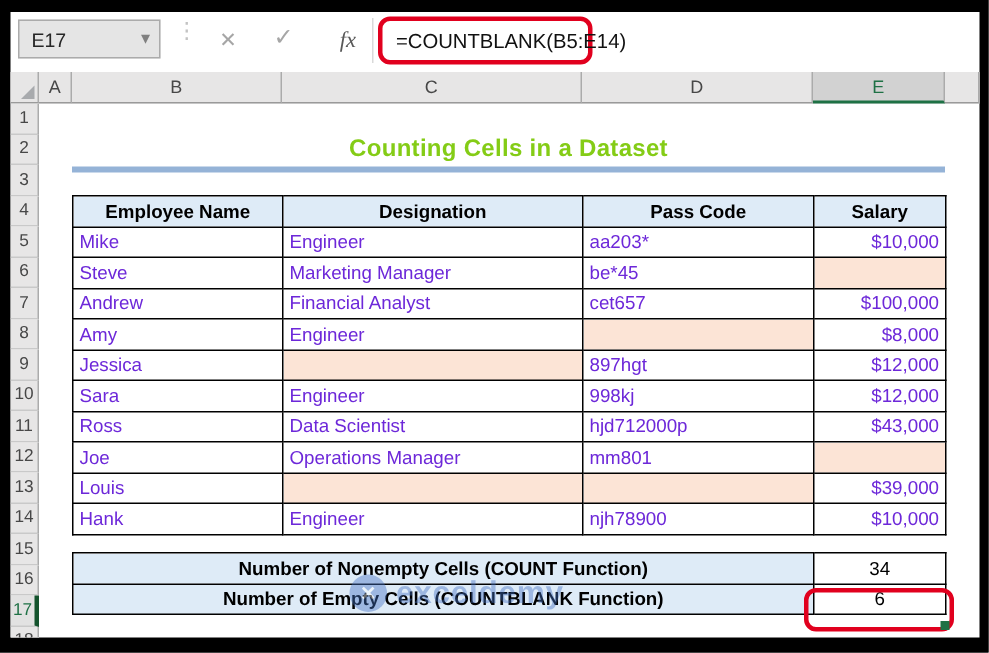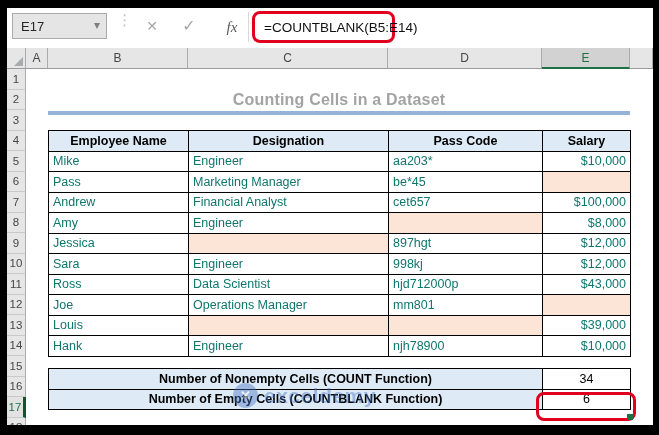--- a/index.html
+++ b/index.html
@@ -31,29 +31,29 @@
     border-bottom:1px solid #9a9a9a;box-sizing:border-box;display:flex;align-items:center;justify-content:center;
     font-size:12px;color:#474747;}
   .colhdr.sel{background:#D2D2D2;border-bottom:2.5px solid #1E7145;color:#1E7145;}
   #row-gutter{position:absolute;left:7px;top:69px;width:19px;height:356px;overflow:hidden;}
   .rowhdr{height:20.5px;box-sizing:border-box;background:#E7E6E6;border-right:1px solid #ababab;
     border-bottom:1px solid #c9c9c9;display:flex;align-items:center;justify-content:center;
     font-size:11.5px;color:#474747;}
   .rowhdr.sel{color:#1E7145;border-right:3px solid #14532d;background:#E2E2E2;}
   
   #title-cell{position:absolute;left:48px;top:89px;width:582px;height:21px;line-height:21px;text-align:center;
-    font-size:16px;font-weight:700;color:#a3a3a3;letter-spacing:.2px;}
+    font-size:16px;font-weight:700;color:#84cc16;letter-spacing:.2px;}
   #title-underline{position:absolute;left:48px;top:111px;width:582px;height:3.5px;background:#95B3D7;}
   table{border-collapse:collapse;table-layout:fixed;}
   #main-table{position:absolute;left:48px;top:130px;}
   #summary-table{position:absolute;left:48px;top:368px;}
   #main-table th,#main-table td,#summary-table td{border:1.5px solid #000;height:20.5px;padding:0 4px;
     box-sizing:border-box;font-size:12.5px;white-space:nowrap;overflow:hidden;}
   #main-table th{background:#DEEBF7;font-weight:700;text-align:center;color:#000;}
-  #main-table td{background:#fff;text-align:left;color:#0f766e;}
+  #main-table td{background:#fff;text-align:left;color:#6d28d9;}
   #main-table td.money{text-align:right;}
   #main-table td.empty{background:#FCE4D6;}
   #summary-table td.sum-label{background:#DEEBF7;font-weight:700;text-align:center;color:#000;}
   #summary-table td.sum-value{background:#fff;text-align:center;color:#000;}
   
   #watermark{position:absolute;left:233px;top:383px;display:flex;align-items:center;gap:6px;opacity:.42;
     pointer-events:none;z-index:5;}
   #wm-icon{width:25px;height:25px;border-radius:50%;background:#4472C4;color:#fff;display:flex;
     align-items:center;justify-content:center;font-size:13px;font-weight:700;}
   #wm-text{font-size:21px;font-weight:700;color:#4472C4;letter-spacing:.5px;}
@@ -134,21 +134,21 @@
         </tr>
       </thead>
     <tbody id="main-table-body">
         <tr>
           <td>Mike</td>
           <td>Engineer</td>
           <td>aa203*</td>
           <td class="money">$10,000</td>
         </tr>
         <tr>
-          <td>Pass</td>
+          <td>Steve</td>
           <td>Marketing Manager</td>
           <td>be*45</td>
           <td class="empty"></td>
         </tr>
         <tr>
           <td>Andrew</td>
           <td>Financial Analyst</td>
           <td>cet657</td>
           <td class="money">$100,000</td>
         </tr>

